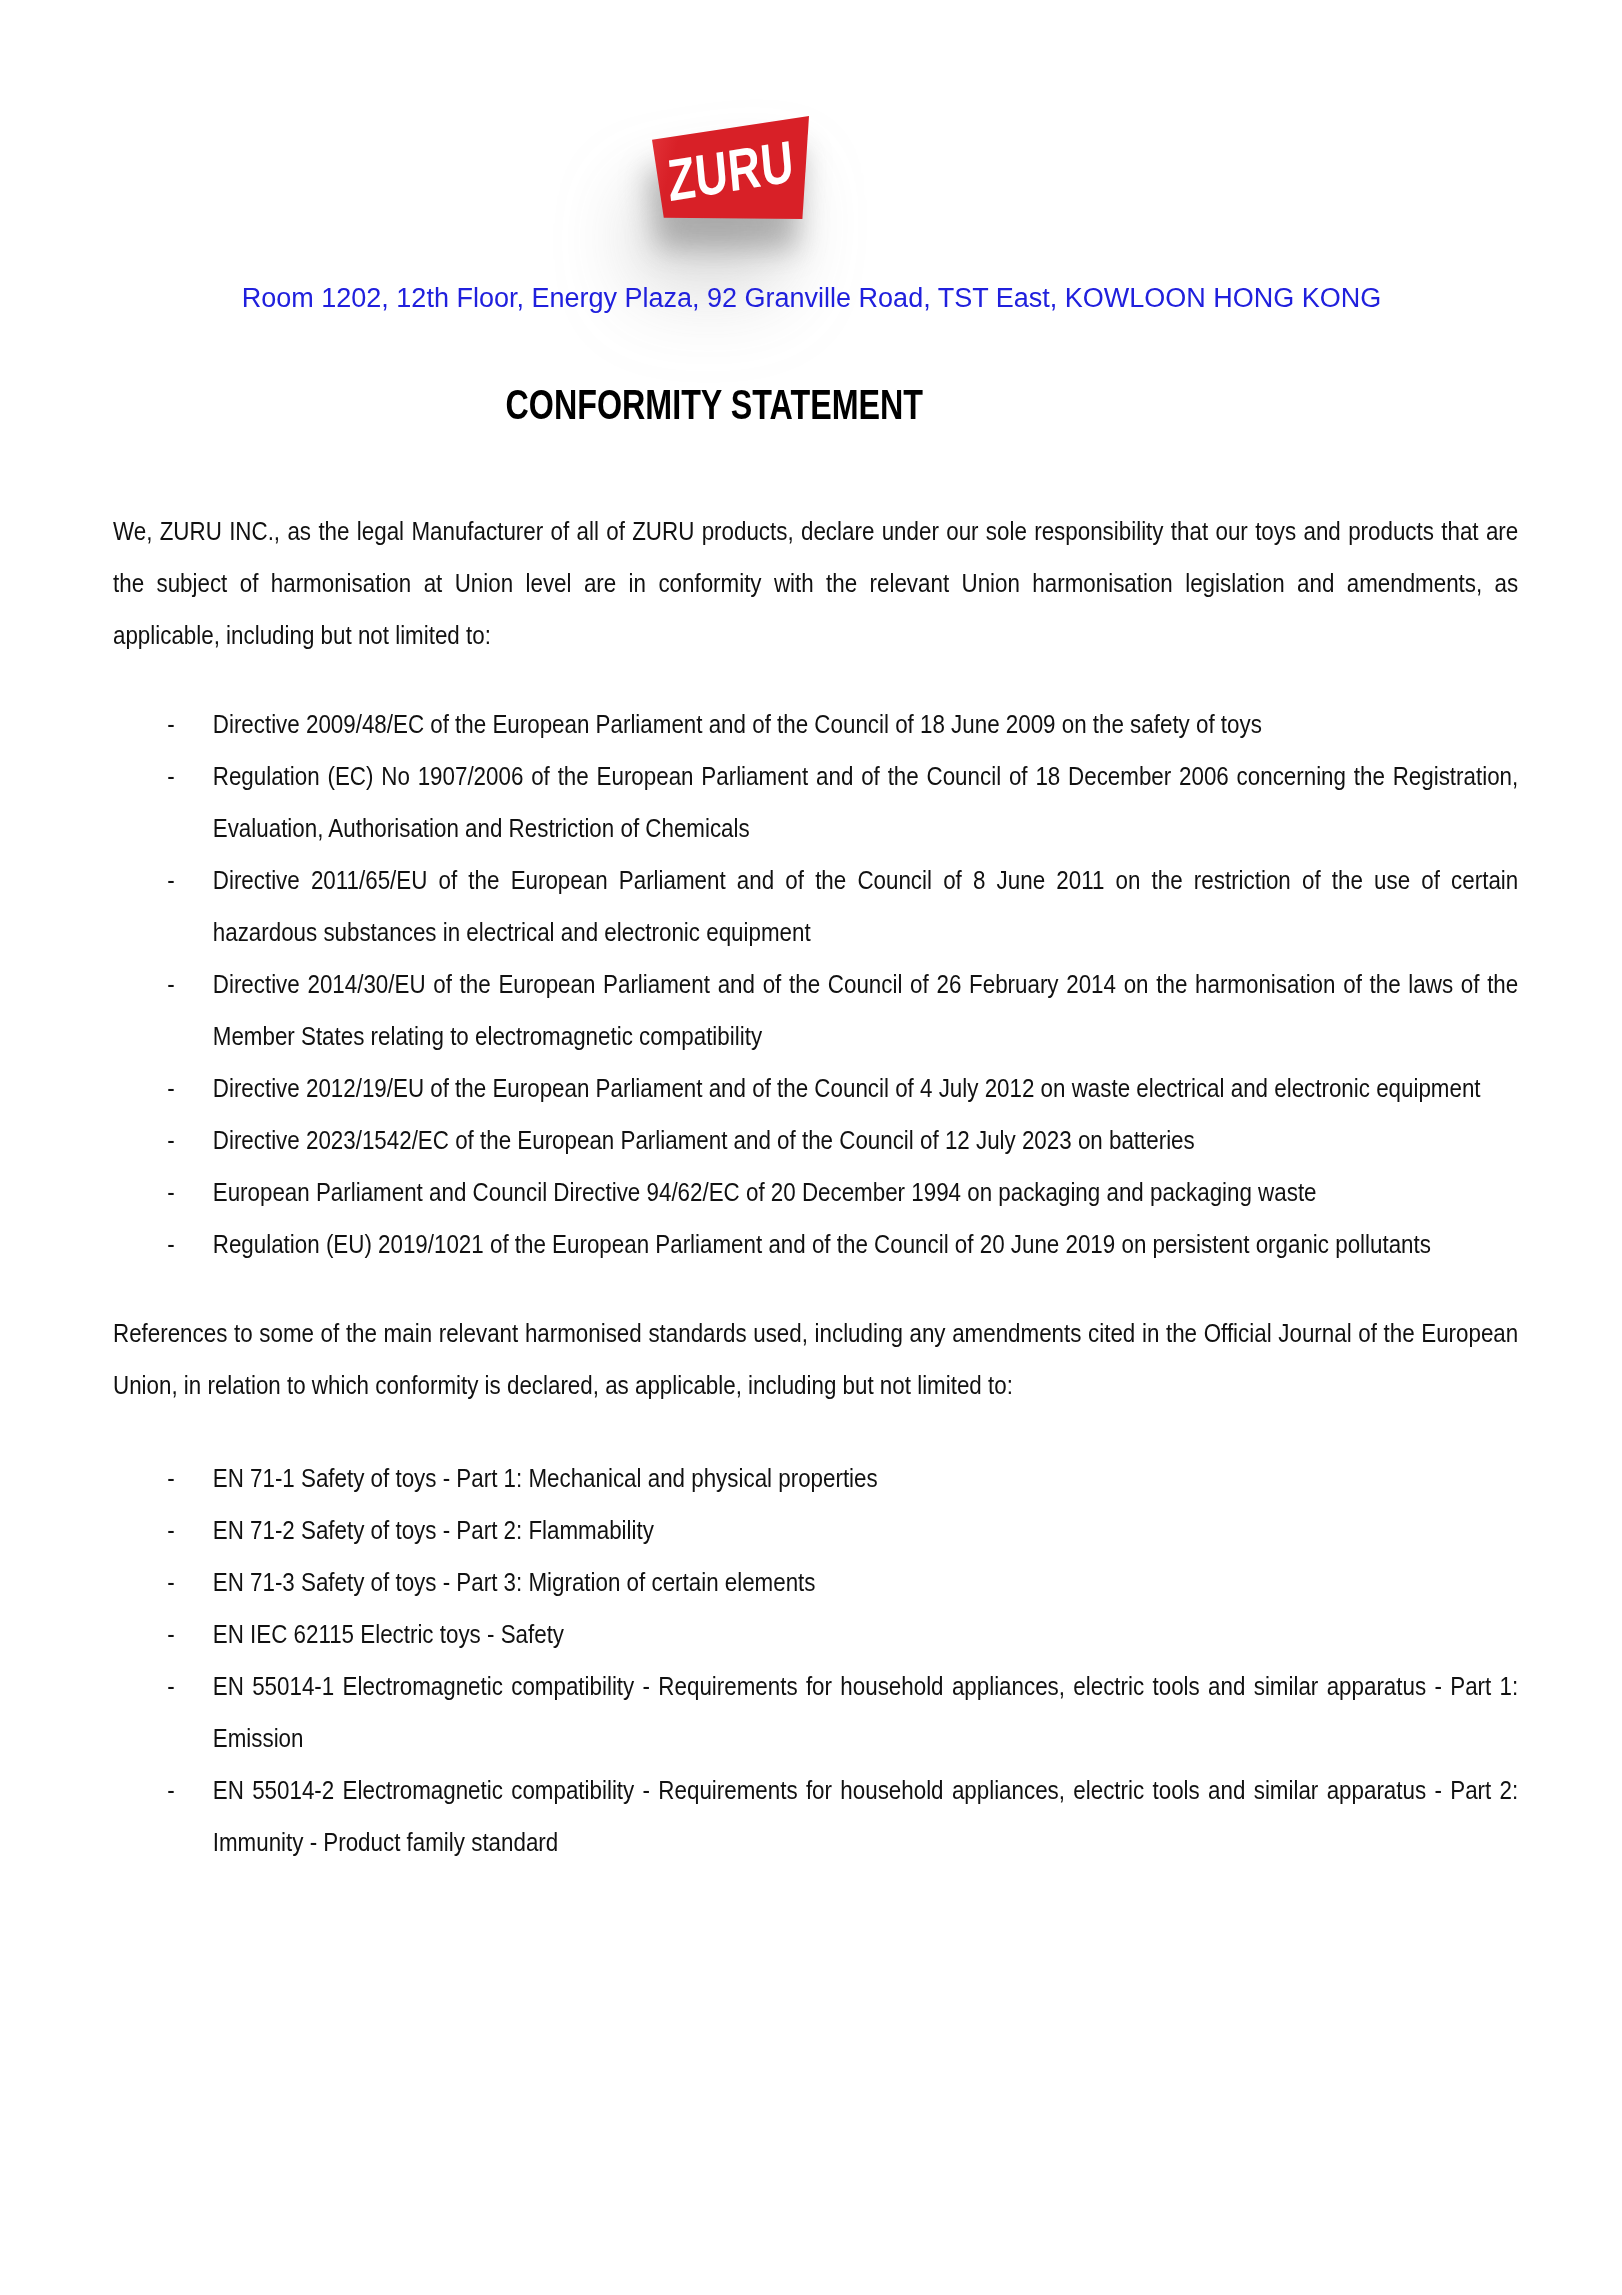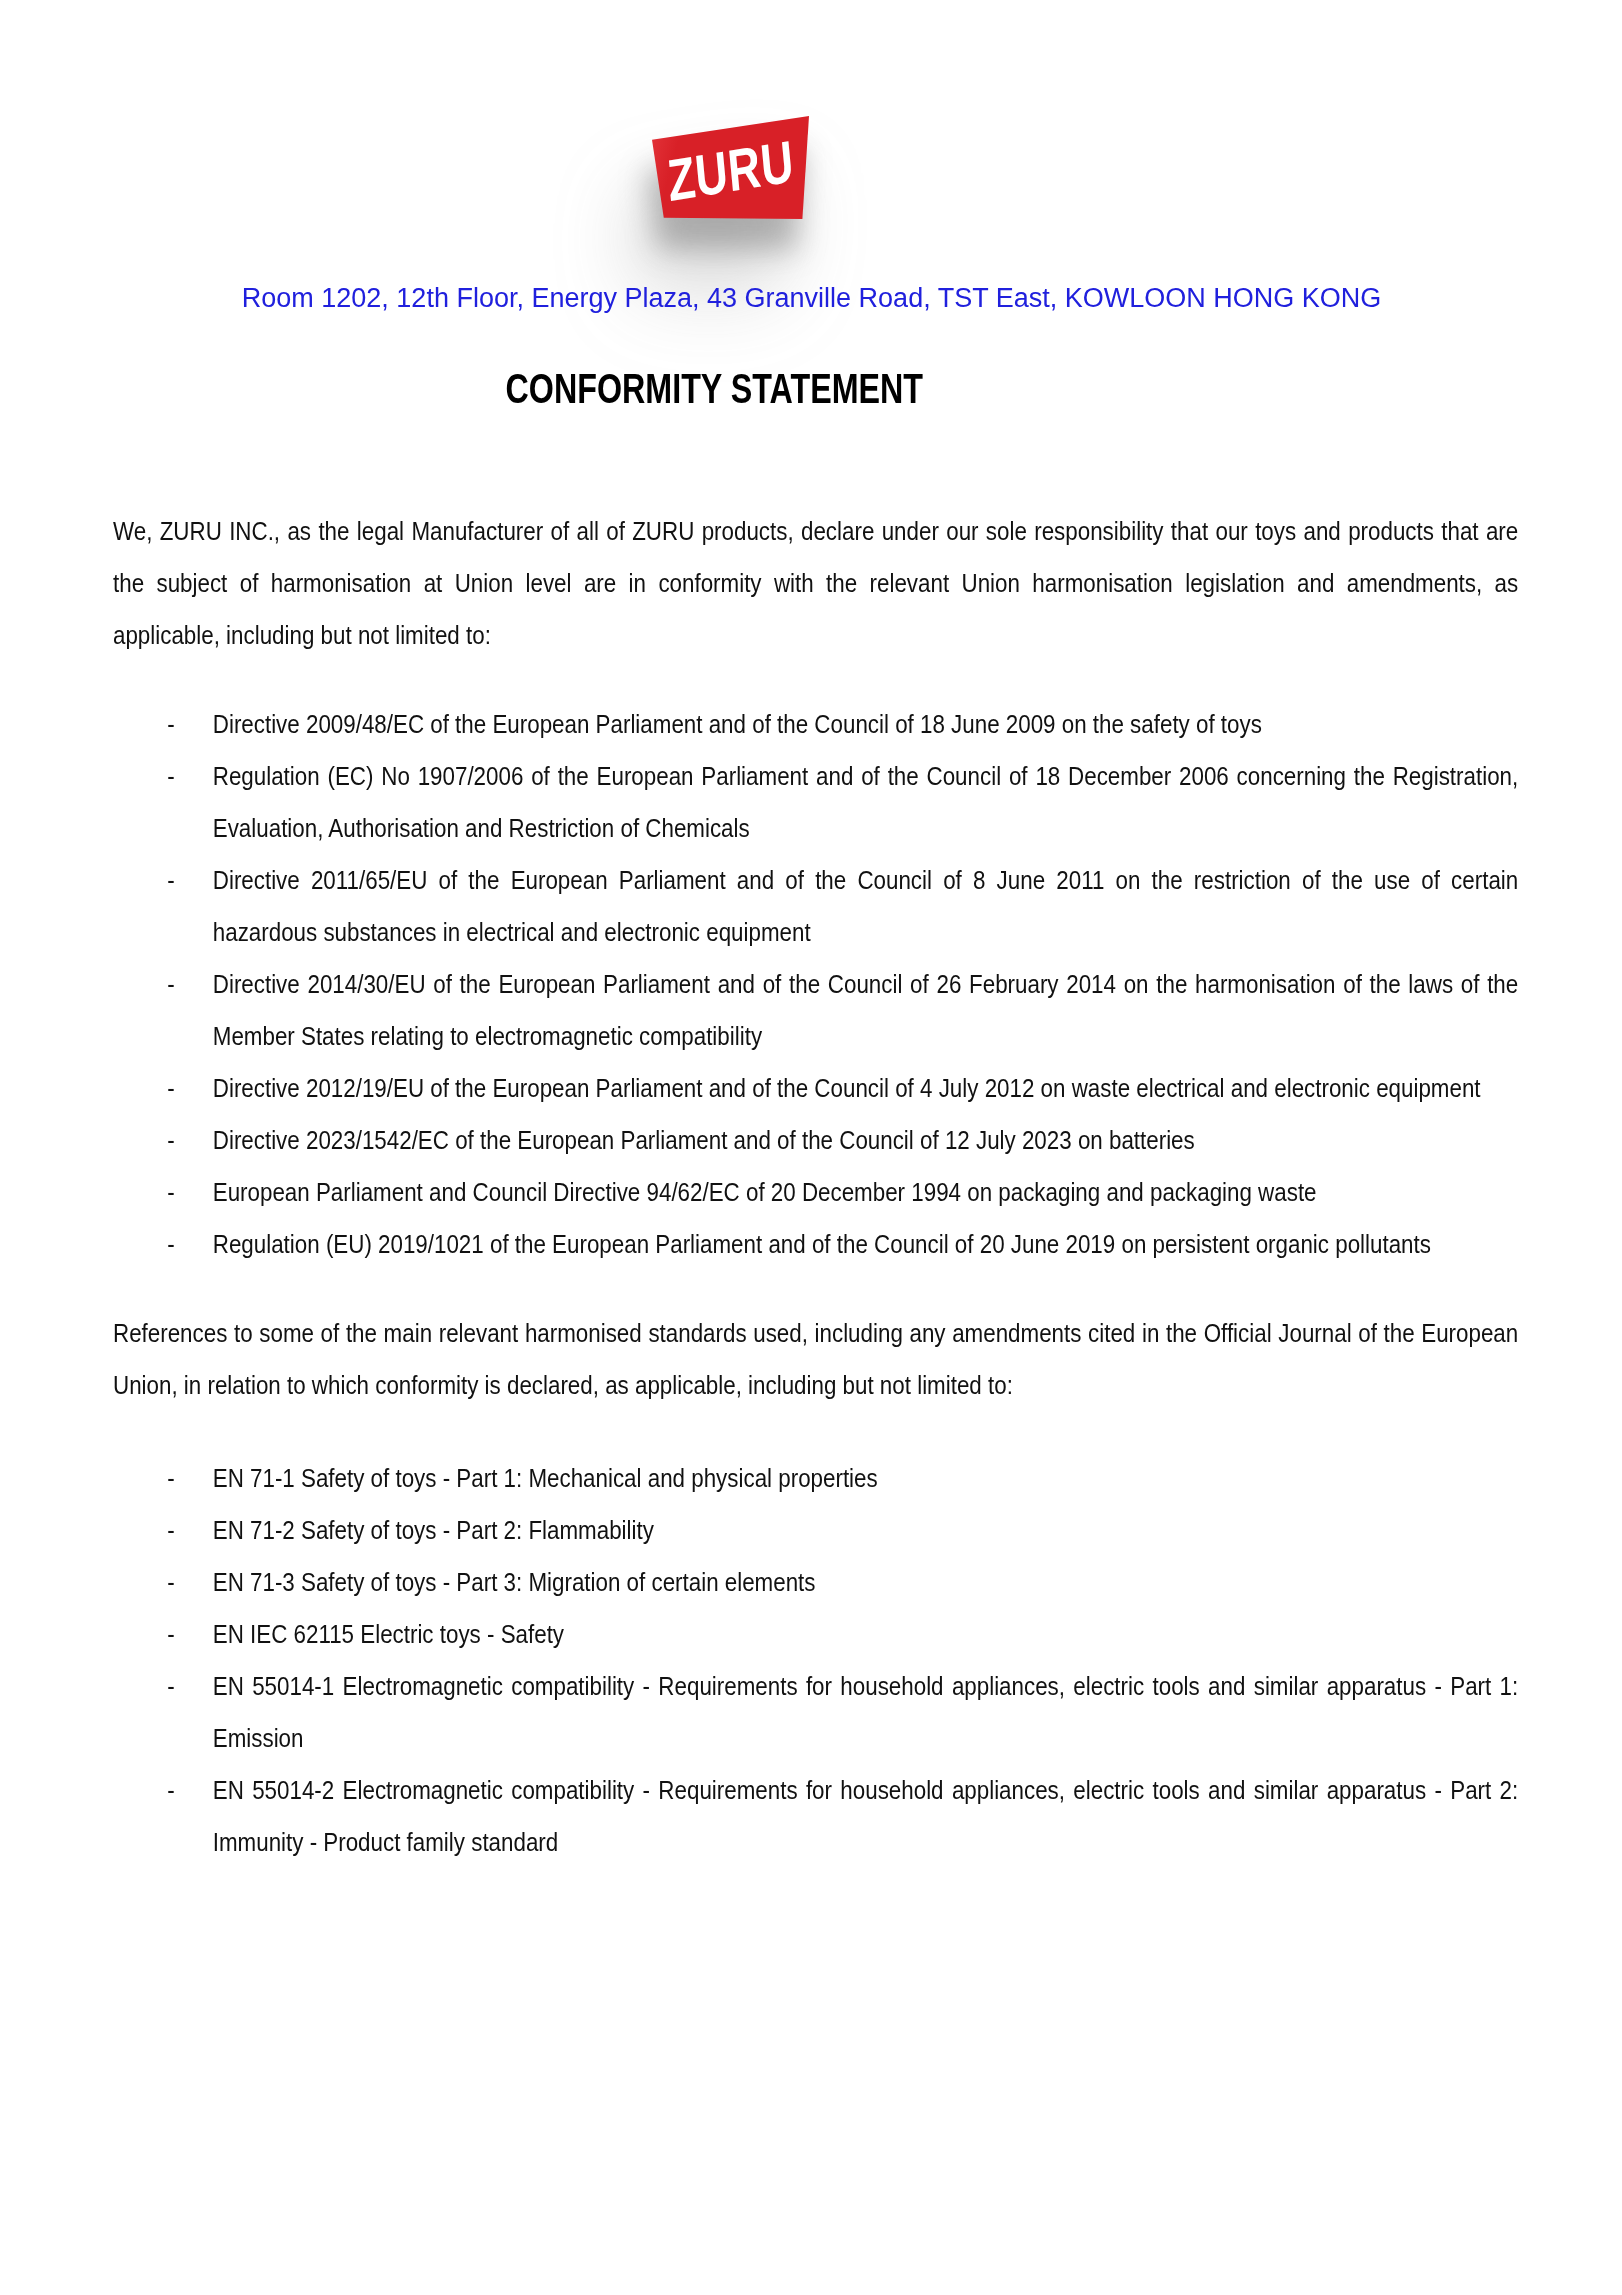--- a/index.html
+++ b/index.html
@@ -49,21 +49,21 @@
     width: 1623px;
     text-align: center;
     font-size: 27px;
     line-height: 34px;
     white-space: nowrap;
   }
 
   
   .title-row {
     position: absolute;
-    top: 367px;
+    top: 383px;
     left: 0;
     width: 1561px;
     display: flex;
     justify-content: center;
     text-align: right;
   }
   .title {
     font-size: 43px;
     line-height: 43px;
     font-weight: bold;
@@ -116,21 +116,21 @@
 <body>
 
 <div class="page">
 
   <div class="logo-wrap">
     <div class="logo-shape">
       <span class="logo-text" style="color: rgb(255, 255, 255);">ZURU</span>
     </div>
   </div>
 
-  <div class="address" style="color: rgb(32, 32, 221);">Room 1202, 12th Floor, Energy Plaza, 43 Granville Road, TST East, KOWLOON HONG KONG</div>
+  <div class="address" style="color: rgb(32, 32, 221);">Room 1202, 12th Floor, Energy Plaza, 92 Granville Road, TST East, KOWLOON HONG KONG</div>
 
   <div class="title-row">
     <span class="title">CONFORMITY STATEMENT</span>
   </div>
 
   <div class="content">
     <p class="para intro">We, ZURU INC., as the legal Manufacturer of all of ZURU products, declare under our sole responsibility that our toys and products that are the subject of harmonisation at Union level are in conformity with the relevant Union harmonisation legislation and amendments, as applicable, including but not limited to:</p>
 
     <ul class="doc-list first">
         <li><span class="dash">-</span><span class="li-text">Directive 2009/48/EC of the European Parliament and of the Council of 18 June 2009 on the safety of toys</span></li>

